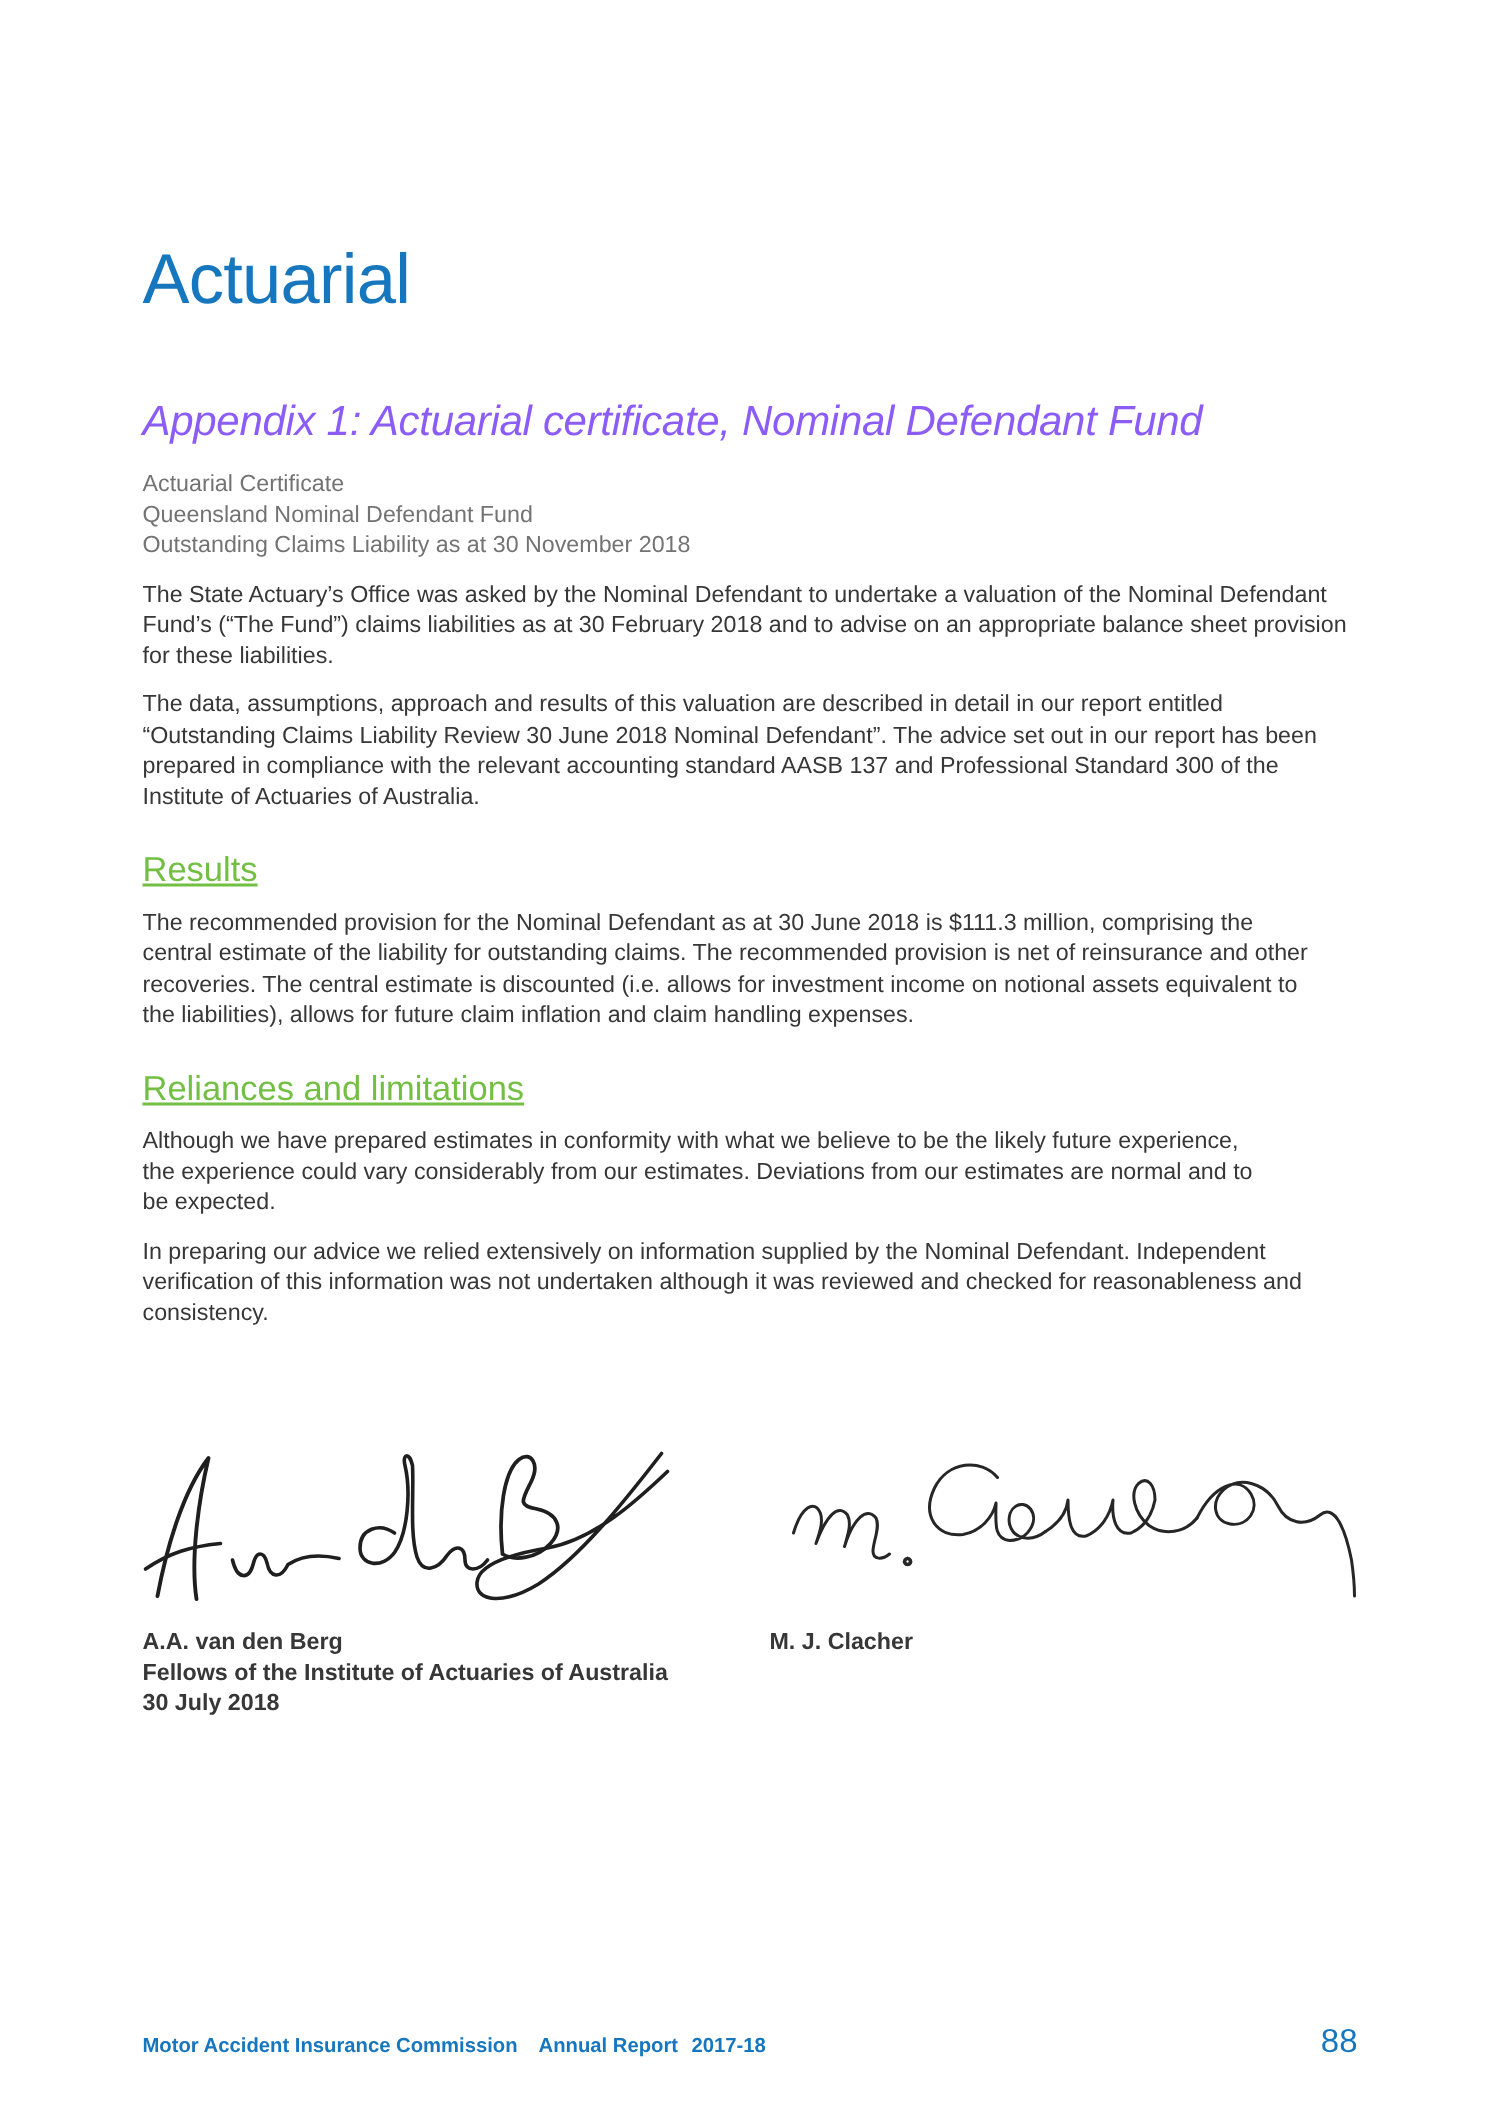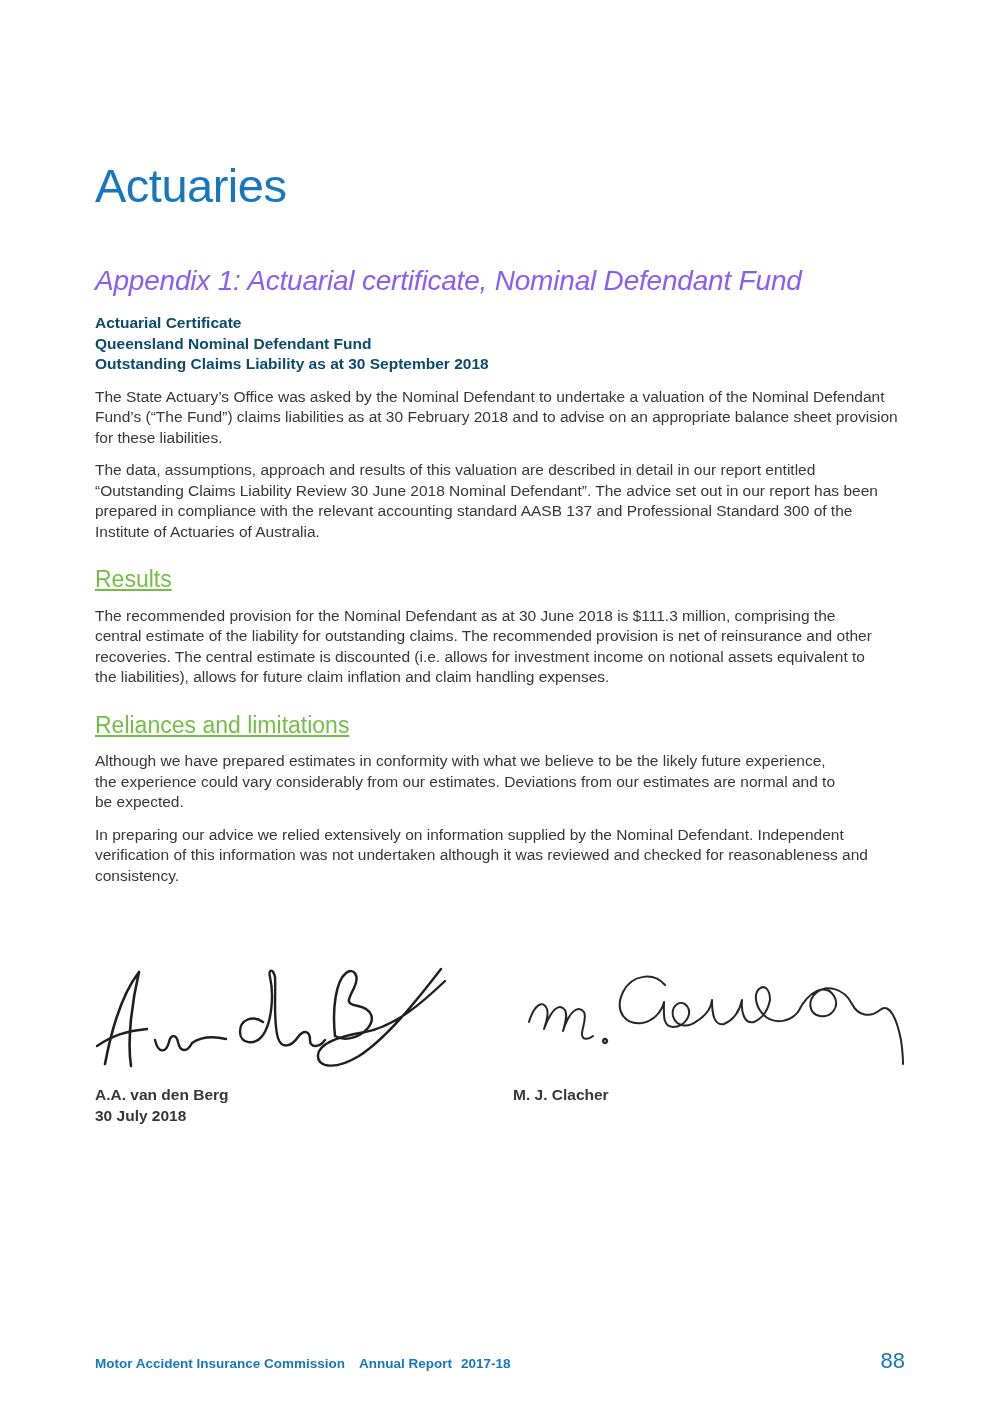--- a/index.html
+++ b/index.html
@@ -26,22 +26,22 @@
     line-height: 1.2;
     font-weight: 400;
     color: #8b5cf6;
     letter-spacing: -0.2px;
     font-style: italic;
   }
   .cert-header {
     margin-top: 16px;
     font-size: 15.5px;
     line-height: 20.5px;
-    font-weight: 700;
-    color: #0c4a6e;
+    font-weight: 400;
+    color: #737373;
   }
   p.body-para {
     margin: 12px 0 0 0;
     font-size: 15.5px;
     line-height: 20.5px;
     white-space: pre-line;
     max-width: 815px;
   }
   h3.section-heading {
     margin: 24px 0 0 0;
@@ -85,28 +85,28 @@
     font-size: 22px;
     font-weight: 400;
   }
   svg path { fill: none; stroke-linecap: round; stroke-linejoin: round; }
 </style>
 </head>
 <body>
 
 <div class="page">
 
-  <h1 class="doc-title">Actuaries</h1>
+  <h1 class="doc-title">Actuarial</h1>
 
   <h2 class="appendix-heading">Appendix 1: Actuarial certificate, Nominal Defendant Fund</h2>
 
   <div class="cert-header">
     <div>Actuarial Certificate</div>
     <div>Queensland Nominal Defendant Fund</div>
-    <div>Outstanding Claims Liability as at 30 September 2018</div>
+    <div>Outstanding Claims Liability as at 30 November 2018</div>
   </div>
 
   <p class="body-para">The State Actuary’s Office was asked by the Nominal Defendant to undertake a valuation of the Nominal Defendant
 Fund’s (“The Fund”) claims liabilities as at 30 February 2018 and to advise on an appropriate balance sheet provision
 for these liabilities.</p>
   <p class="body-para">The data, assumptions, approach and results of this valuation are described in detail in our report entitled
 “Outstanding Claims Liability Review 30 June 2018 Nominal Defendant”. The advice set out in our report has been
 prepared in compliance with the relevant accounting standard AASB 137 and Professional Standard 300 of the
 Institute of Actuaries of Australia.</p>
 
@@ -135,20 +135,21 @@
         <path d="M60 80 C63 93, 71 94, 74 82 C76 74, 81 74, 83 82 C85 92, 92 93, 97 83 C106 77, 118 76, 131 79" stroke="#1f1f1f" stroke-width="2.4"></path>
 
         <path d="M168 62 C158 55, 145 59, 145 72 C145 84, 160 86, 168 75 C177 62, 179 34, 175 17 C173 9, 178 8, 180 17 C181 36, 178 62, 183 78 C187 90, 197 86, 203 77 C209 69, 215 71, 215 80 C215 88, 224 88, 230 80" stroke="#1f1f1f" stroke-width="2.4"></path>
 
         <path d="M240 76 C237 48, 241 21, 251 13 C259 7, 265 16, 259 28 C253 40, 250 44, 263 46 C277 49, 281 59, 272 69 C263 79, 248 81, 240 76" stroke="#1f1f1f" stroke-width="2.5"></path>
 
         <path d="M346 9 C322 40, 292 78, 264 96 C241 110, 222 108, 223 95 C224 83, 246 76, 270 72 C302 66, 330 40, 350 21" stroke="#1f1f1f" stroke-width="2.4"></path>
       </svg>
       <div class="sig-name-block">
         <div>A.A. van den Berg</div>
+        <div>Fellows of the Institute of Actuaries of Australia</div>
         <div>30 July 2018</div>
       </div>
     </div>
 
     <div class="sig-col-right">
       <svg class="sig-canvas" width="392" height="115" viewBox="0 0 392 115" aria-hidden="true">
 
         <path d="M16 62 C21 45, 30 39, 34 49 C36 55, 33 63, 31 69 C38 50, 46 42, 52 50 C55 56, 52 64, 50 71 C56 52, 65 44, 71 52 C74 58, 69 68, 69 74 C69 80, 75 80, 80 76" stroke="#262626" stroke-width="2"></path>
         <path d="M92 79 a2 2 0 1 0 0.1 0" stroke="#262626" stroke-width="2.4"></path>
 

